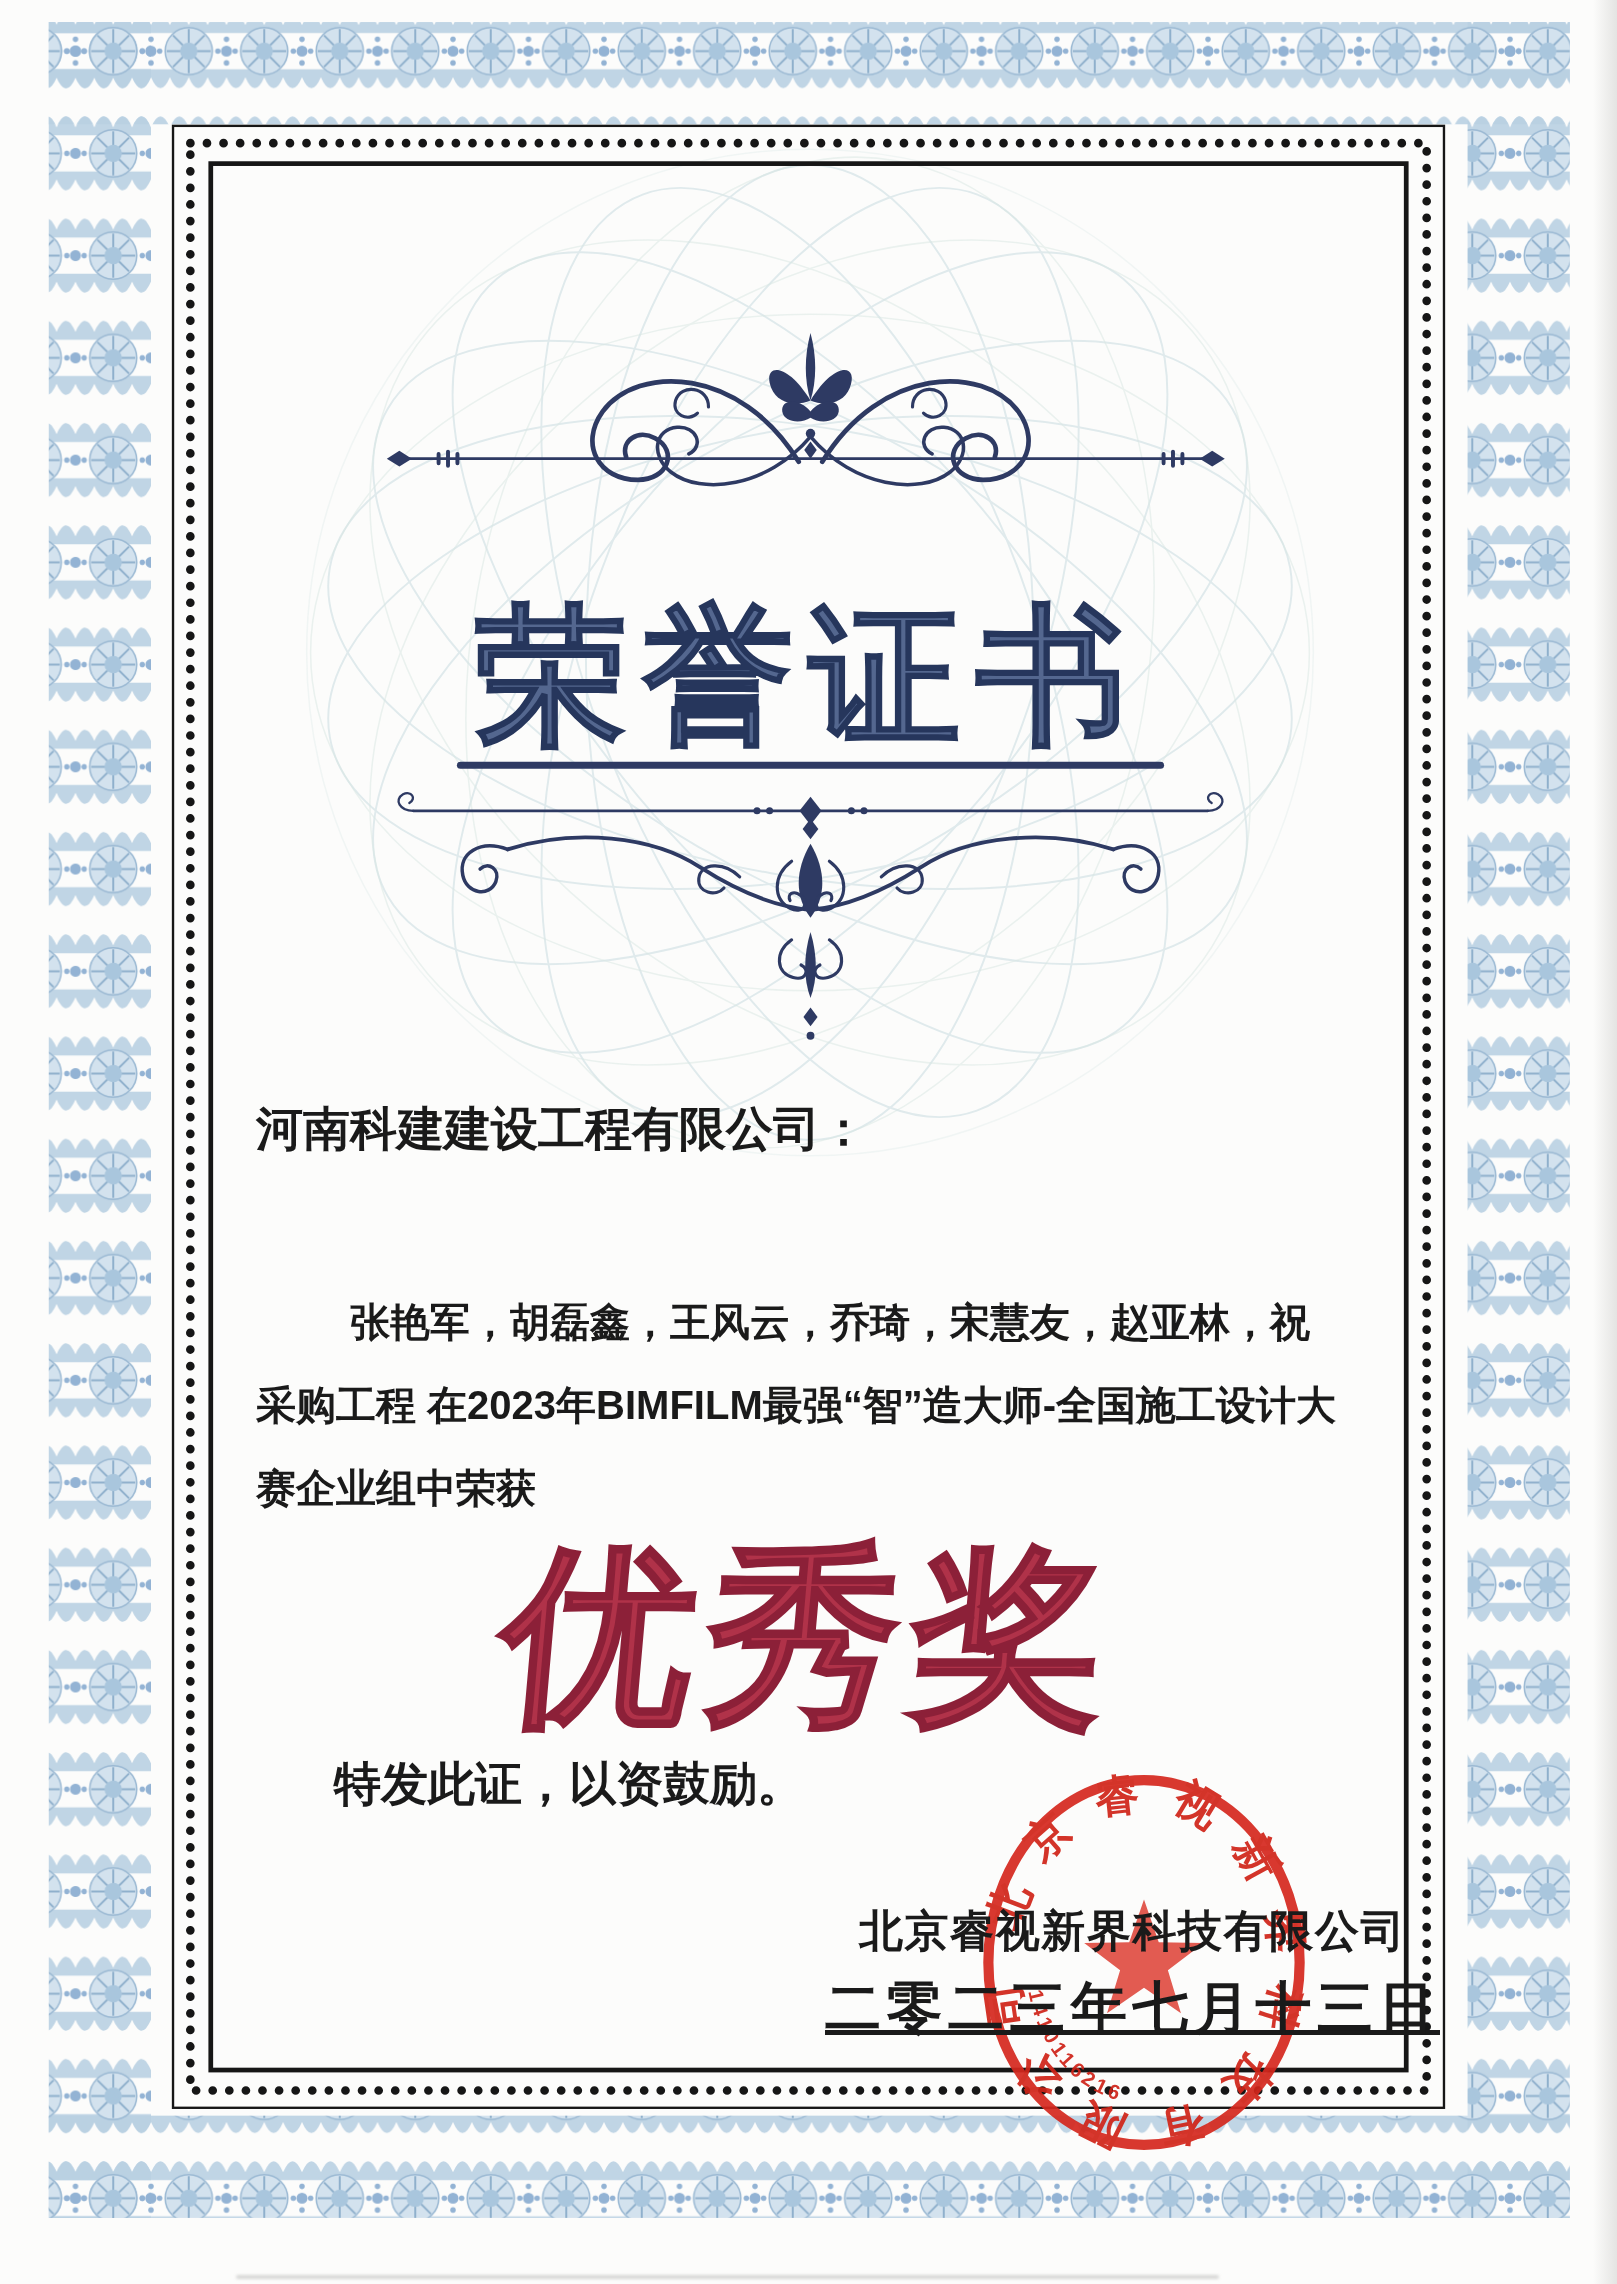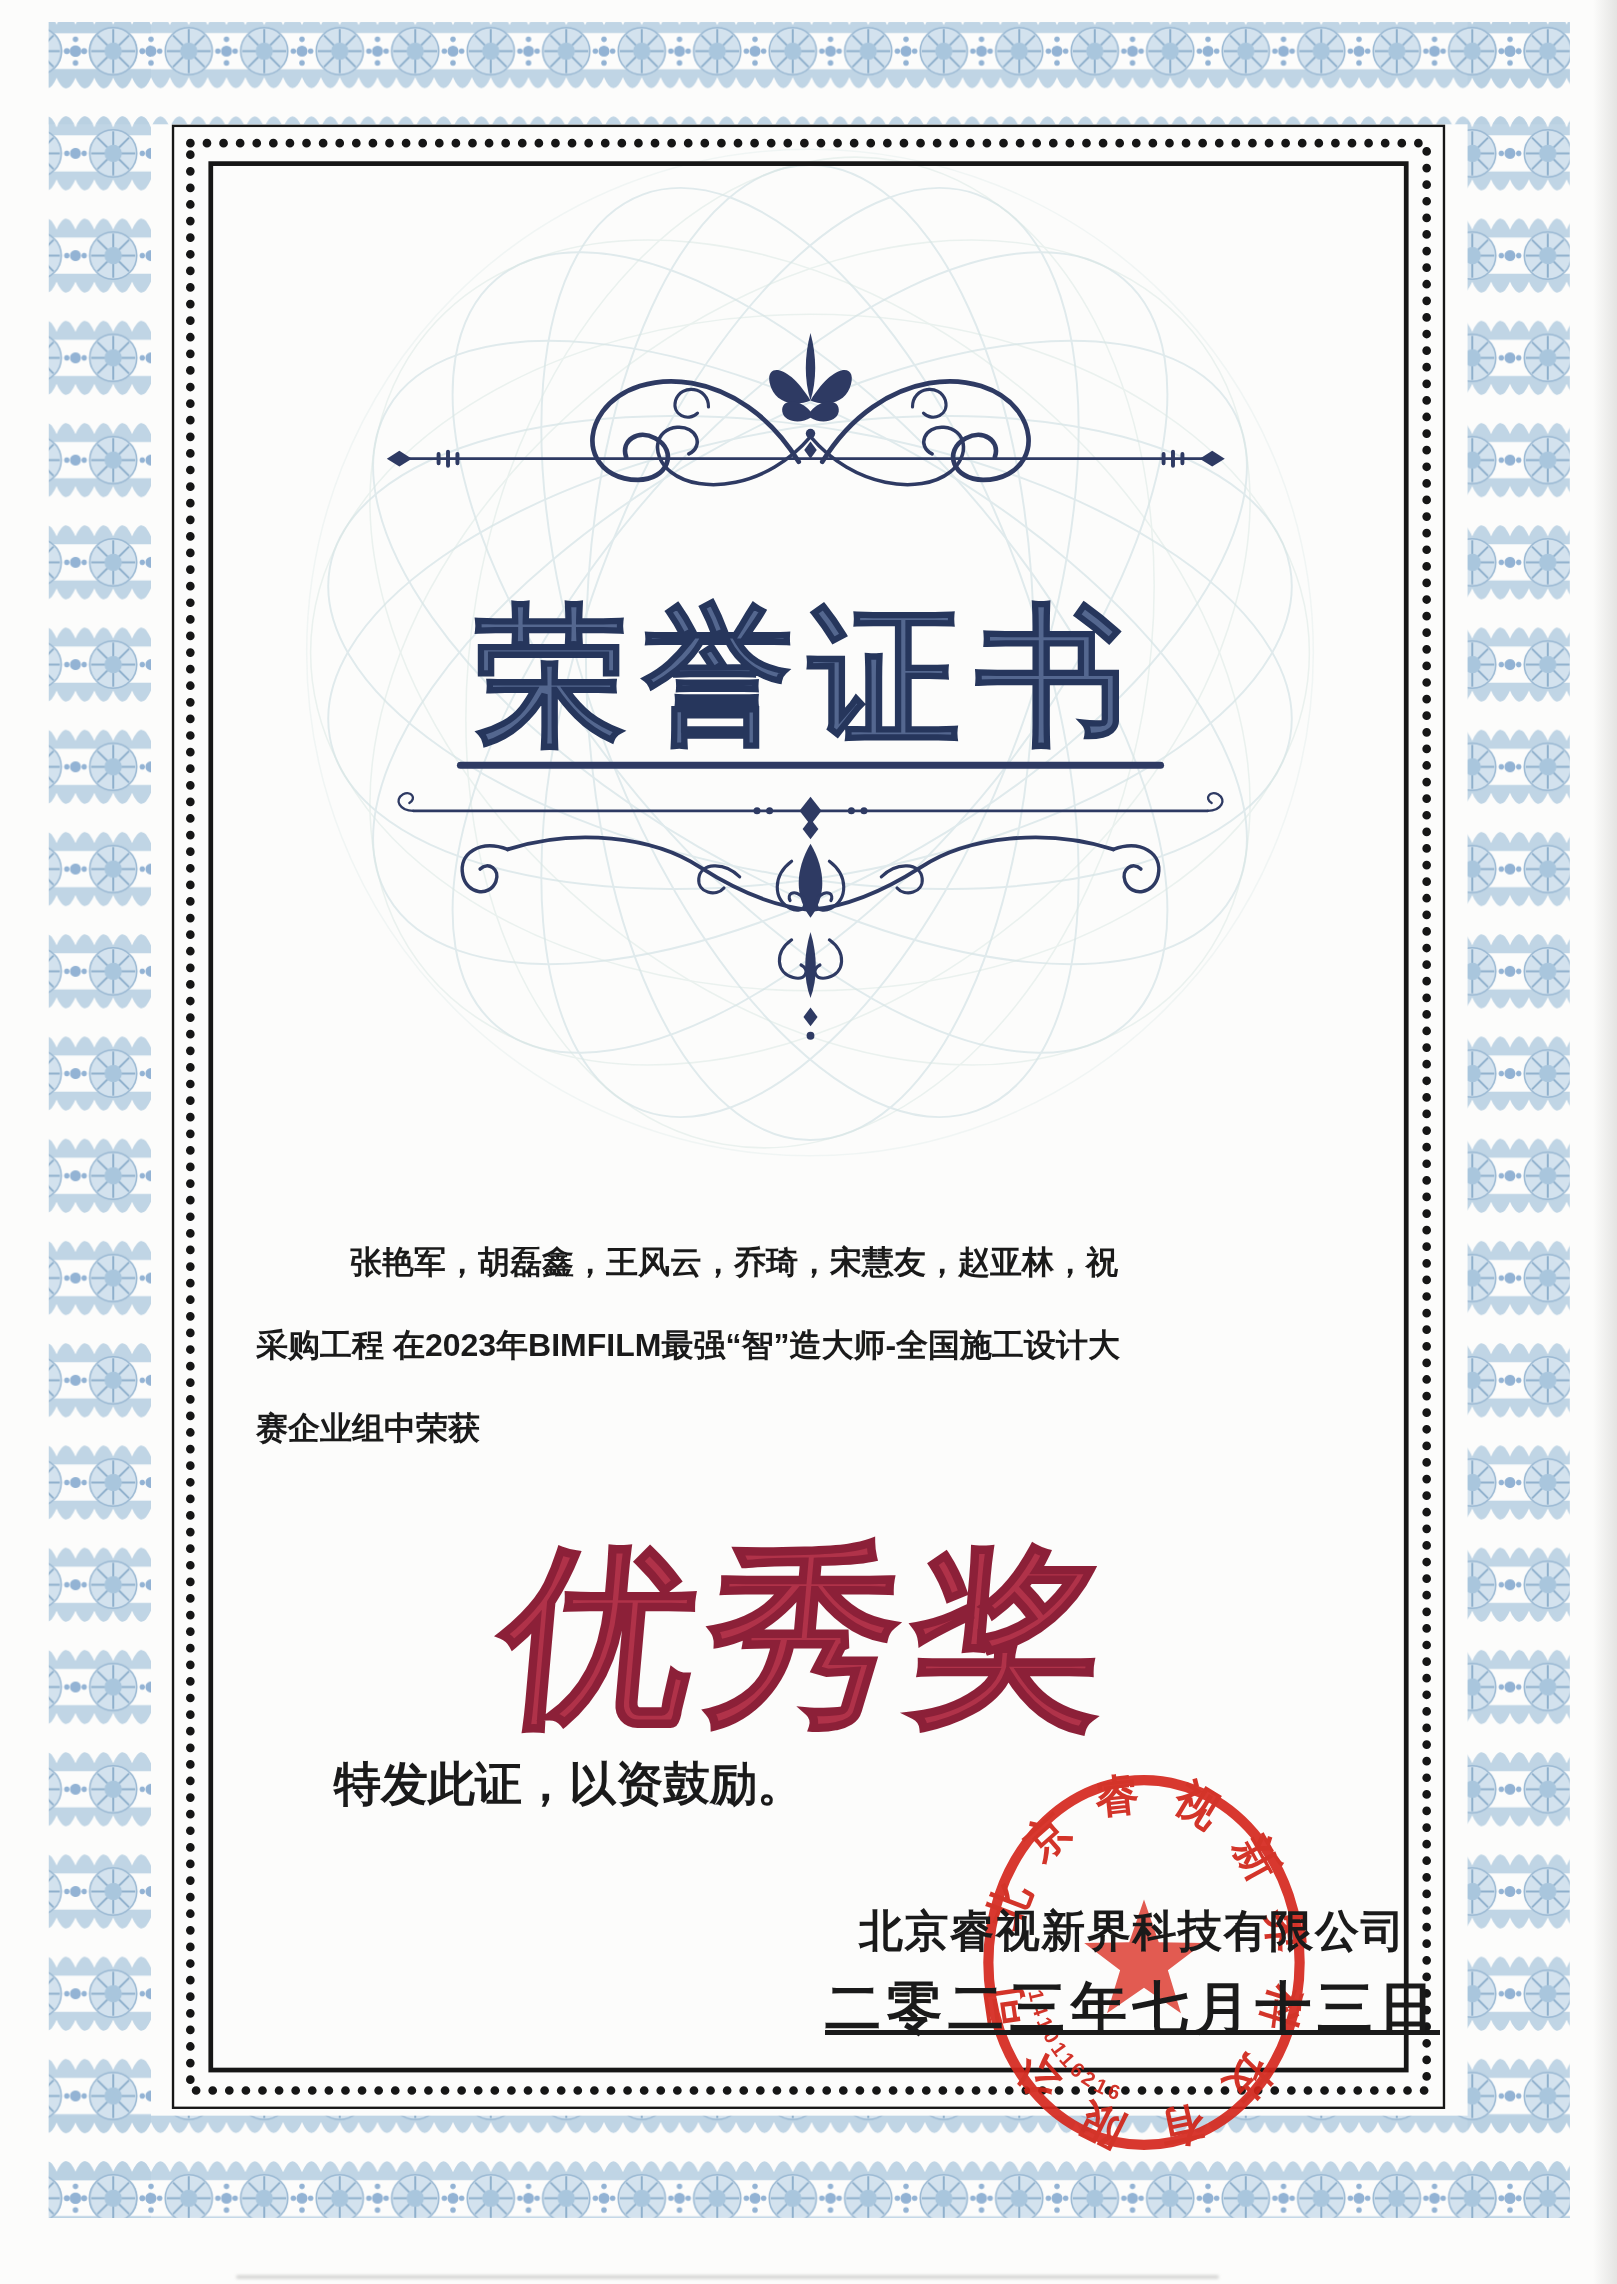--- a/index.html
+++ b/index.html
@@ -12,21 +12,21 @@
   svg{display:block;}
   
   .cn{font-weight:bold;color:#1a1a1a;}
   .title{
     left:219px;top:551px;width:1180px;text-align:center;
     font-family:"DejaVu Serif","Liberation Serif",serif;font-weight:bold;
     font-size:151px;line-height:169px;letter-spacing:15.7px;
     color:#54678f;-webkit-text-stroke:1.6px #26365c;z-index:3;margin-top:40px;
   }
   .salutation{left:256px;top:1100px;font-size:47px;line-height:57px;z-index:3;}
-  .body-lines{left:256px;top:1221px;width:1144px;font-size:32px;line-height:83px;z-index:3;}
+  .body-lines{left:256px;top:1281px;width:1144px;font-size:40px;line-height:83px;z-index:3;}
   .body-lines .ln{white-space:nowrap;}
   .body-lines .indent{text-indent:94px;}
   .award{
     left:260px;top:1518px;width:1101px;text-align:center;
     font-family:"DejaVu Serif","Liberation Serif",serif;font-weight:bold;
     font-size:193px;line-height:236px;letter-spacing:12.6px;
     color:#b03249;-webkit-text-stroke:2.4px #8c2038;
     transform:skewX(-5deg);z-index:3;
   }
   .closing{left:334px;top:1755px;font-size:47px;line-height:58px;z-index:3;text-align:center;}
@@ -162,20 +162,21 @@
       <path d="M536,150 C512,168 512,198 534,210 C550,218 560,204 548,194 C538,186 530,192 534,200" stroke-width="4"></path>
       <path d="M584,150 C608,168 608,198 586,210 C570,218 560,204 572,194 C582,186 590,192 586,200" stroke-width="4"></path>
       <path d="M536,250 C514,266 516,292 538,298 C554,302 560,288 548,282" stroke-width="4"></path>
       <path d="M584,250 C606,266 604,292 582,298 C566,302 560,288 572,282" stroke-width="4"></path>
       <path d="M560,240 C551,270 551,300 560,324 C569,300 569,270 560,240 Z" fill="#2e3a63" stroke="none"></path>
       <path d="M560,336 l9,12 -9,12 -9,-12 Z" fill="#2e3a63" stroke="none"></path>
       <circle cx="560" cy="372" r="5" fill="#2e3a63" stroke="none"></circle>
     </g>
   </svg>
 
+  <div class="abs cn salutation">河南科建建设工程有限公司：</div>
 
   <div class="abs cn body-lines">
     <div class="ln indent">张艳军，胡磊鑫，王风云，乔琦，宋慧友，赵亚林，祝</div>
     <div class="ln">采购工程 在2023年BIMFILM最强“智”造大师-全国施工设计大</div>
     <div class="ln">赛企业组中荣获</div>
   </div>
 
   <div class="abs award">优秀奖</div>
 
   <div class="abs cn closing">特发此证，以资鼓励。</div>

